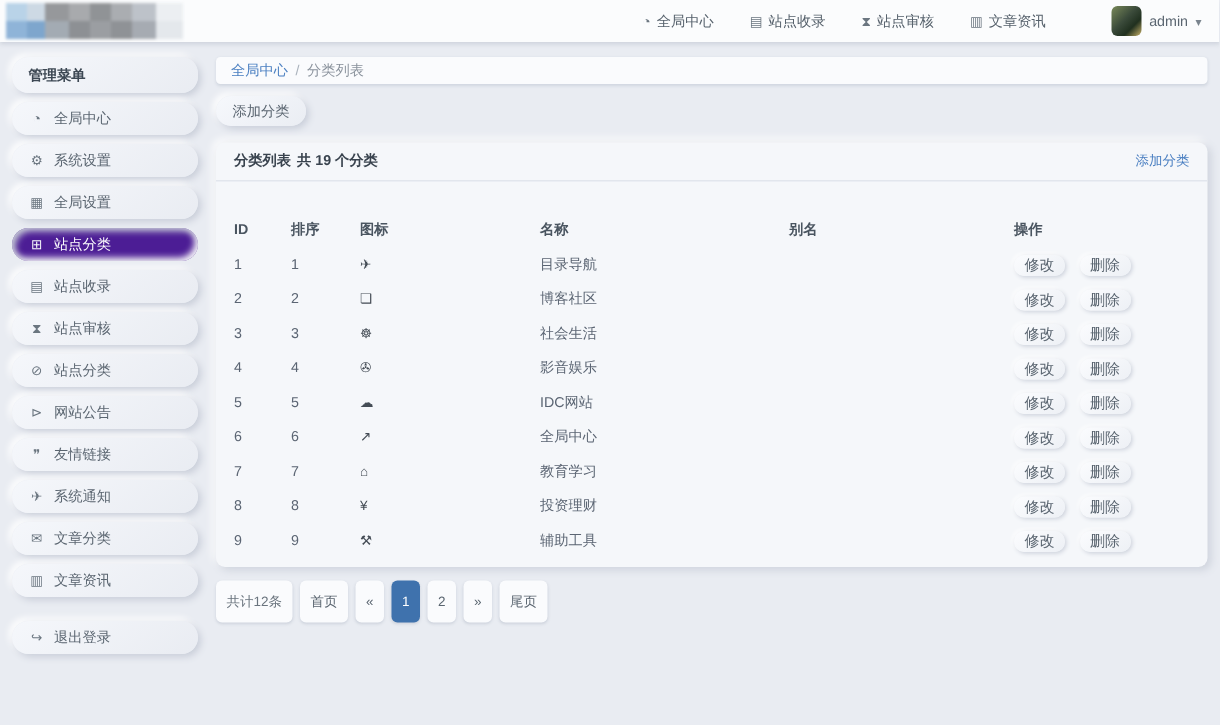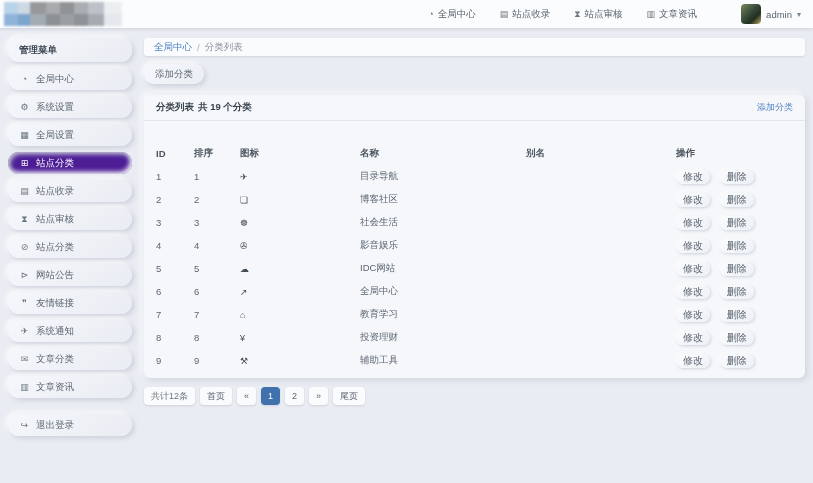--- a/index.html
+++ b/index.html
@@ -90,21 +90,21 @@
   .btn-mini {
     display:inline-flex; align-items:center; justify-content:center;
     height:14px; padding:0 7px; border:none; border-radius:7px; margin-right:7px;
     background:linear-gradient(145deg,#fbfcfe,#edf0f5);
     box-shadow:1px 1px 3px #ccd1db, -1px -1px 3px #ffffff;
     color:#5a6570; font-size:10px; font-family:inherit; cursor:pointer;
   }
   
   .pagination { margin-top:9px; display:flex; align-items:center; gap:5px; }
   .pg-pill {
-    height:18px; min-width:18px; padding:0 7px; display:inline-flex; align-items:center;
+    height:28px; min-width:18px; padding:0 7px; display:inline-flex; align-items:center;
     justify-content:center; border-radius:4px; background:#fafbfd;
     box-shadow:0 1px 2px rgba(140,150,170,.3); color:#5a6570; font-size:9px; cursor:pointer;
   }
   .pg-total { cursor:default; color:#6a747e; }
   .pg-pill.active { background:#3f72ad; color:#ffffff; }
 </style>
 </head>
 <body>
 
 <header class="navbar">

